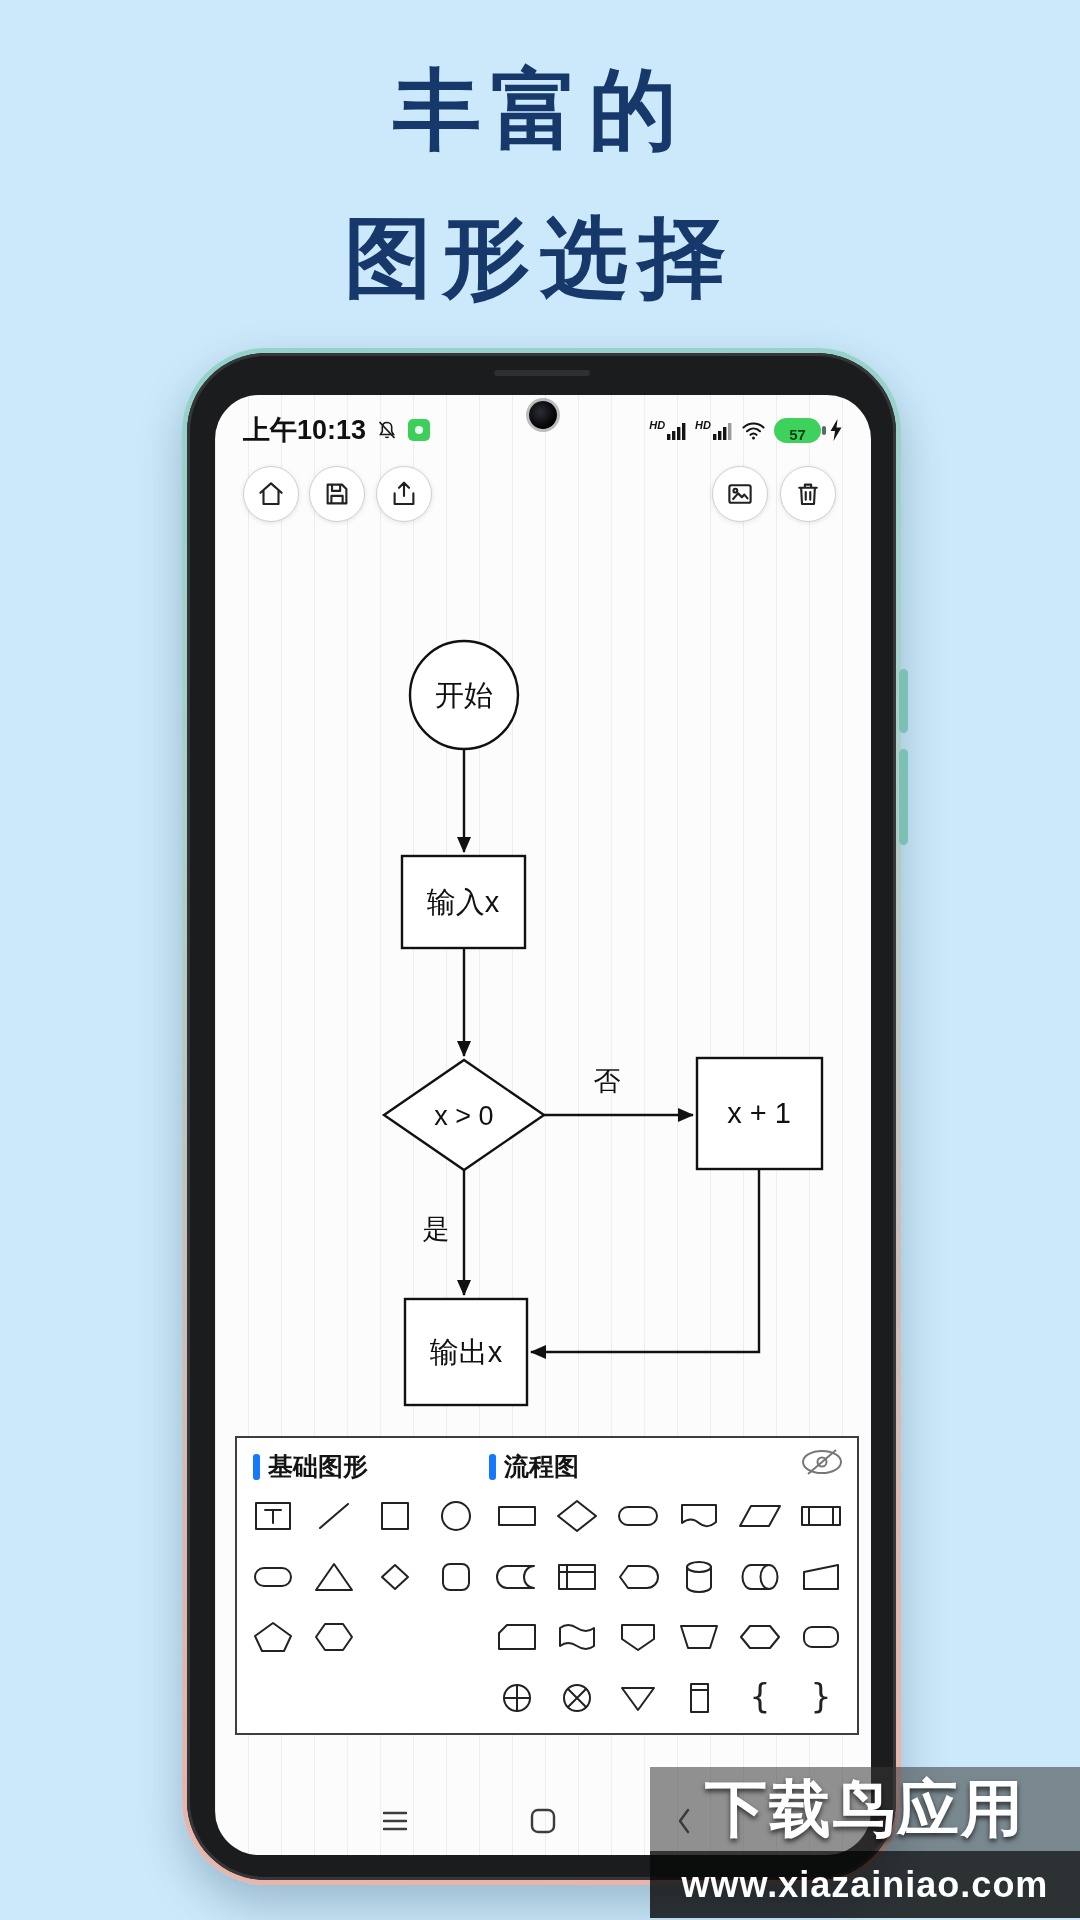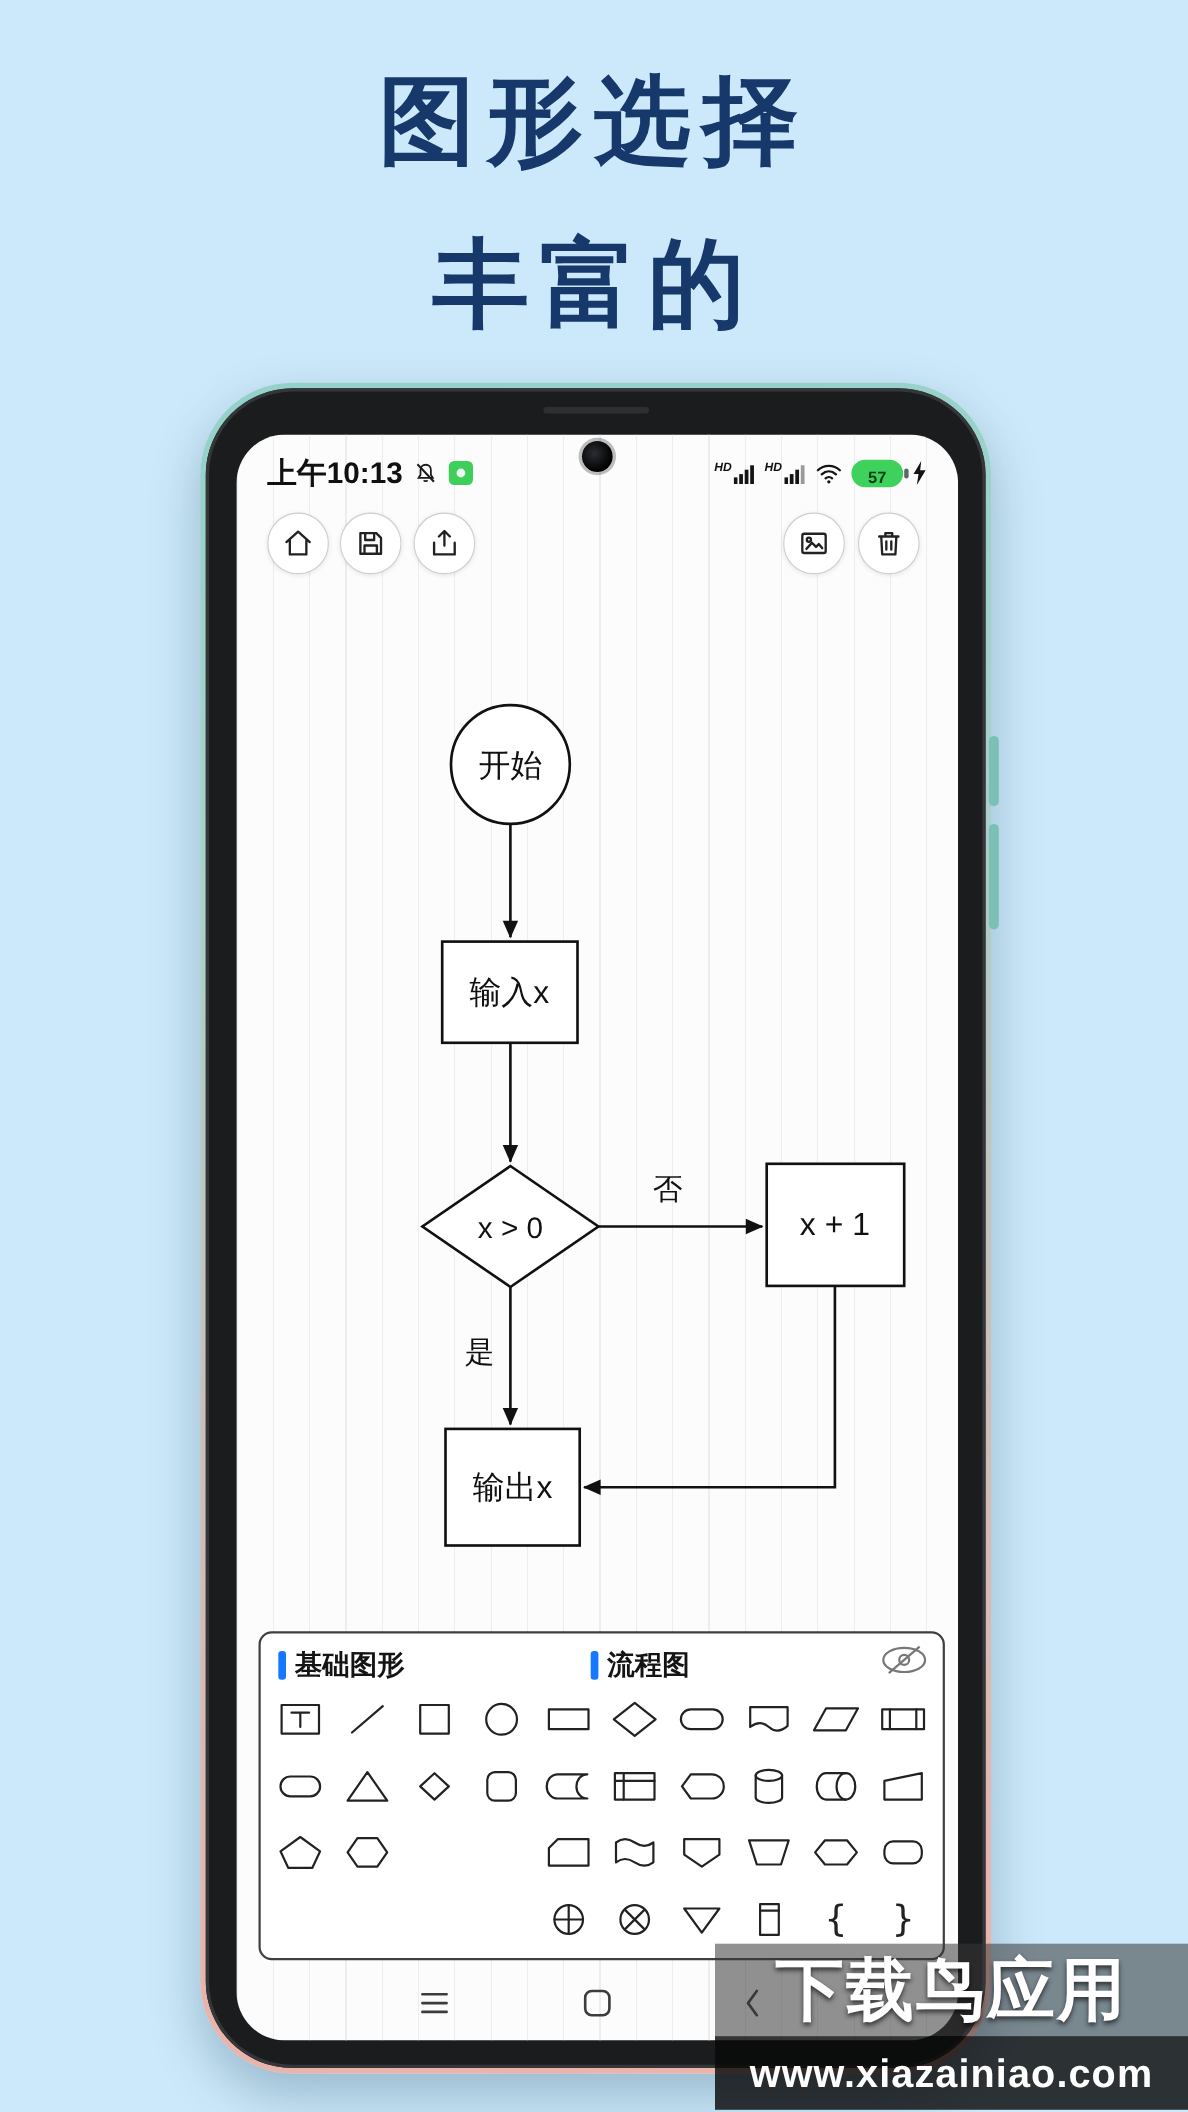--- a/index.html
+++ b/index.html
@@ -57,27 +57,27 @@
 
   
   .flow { position:absolute; left:0; top:0; width:656px; height:1460px; }
   .flow .shape { stroke:#111; stroke-width:2.4; fill:#fff; }
   .flow .edge  { stroke:#111; stroke-width:2.4; fill:none; }
   .flow text { fill:#111; font-size:29px; text-anchor:middle;
                font-family:"Liberation Sans","DejaVu Sans",sans-serif; }
   .flow text.small { font-size:27px; }
 
   
-  .palette { position:absolute; left:20px; top:1088px; width:624px; height:299px; background:#fff;
-             border:2px solid #3e3e3e; border-radius:12px; }
+  .palette { position:absolute; left:20px; top:1041px; width:624px; height:299px; background:#fff;
+             border:2px solid #3e3e3e; border-radius:0; }
   .pal-header { position:relative; height:48px; }
   .pal-tab { position:absolute; top:12px; display:flex; align-items:center; gap:8px; font-size:25px;
              font-weight:600; color:#141414; cursor:pointer; }
   .pal-tab .bar { width:7px; height:26px; border-radius:3px; background:#1677ff; }
-  .pal-tab.t1 { left:16px; } .pal-tab.t2 { left:252px;margin-left:48px; }
+  .pal-tab.t1 { left:16px; } .pal-tab.t2 { left:252px; }
   .eye-btn { position:absolute; right:12px; top:8px; background:none; border:none; cursor:pointer; }
   .pal-grid { position:absolute; left:6px; right:6px; top:48px; bottom:5px; display:grid;
               grid-template-columns:repeat(10,1fr); grid-template-rows:repeat(4,1fr); }
   .cell { display:flex; align-items:center; justify-content:center; cursor:pointer; }
   .cell svg { stroke:#222; stroke-width:2; fill:none; stroke-linejoin:round; stroke-linecap:round; }
   .cell .glyph { font-size:33px; fill:#222; stroke:none; text-anchor:middle;
                  font-family:"DejaVu Sans Mono",monospace; }
 
   
   .nav-ic { position:absolute; bottom:16px; width:36px; height:36px; cursor:pointer; }
@@ -92,22 +92,22 @@
                   text-shadow:0 3px 5px rgba(0,0,0,.65); }
   .wm-url { height:67px; background:rgba(8,8,8,.82); color:#fff; font-size:36px; font-weight:700;
             display:flex; align-items:center; justify-content:center; letter-spacing:1px; }
 </style>
 </head>
 <body>
 
 <div class="page">
 
   <div class="headline">
+    <div>丰富的</div>
     <div>图形选择</div>
-    <div>丰富的</div>
   </div>
 
   <div class="phone-rim">
     <div class="side-btn b1"></div>
     <div class="side-btn b2"></div>
     <div class="phone-body">
       <div class="speaker"></div>
 
       <div class="screen">
 

